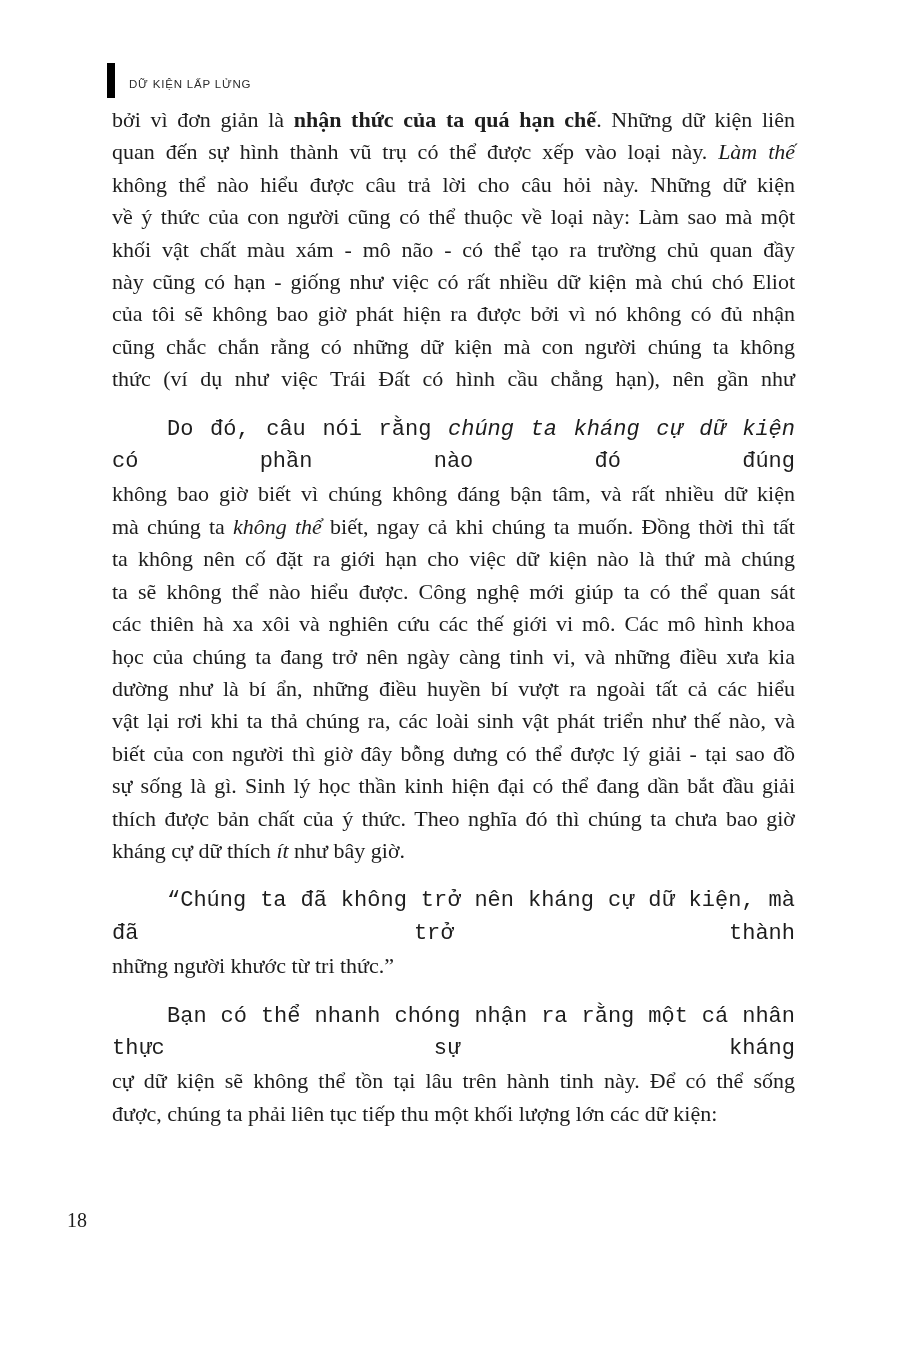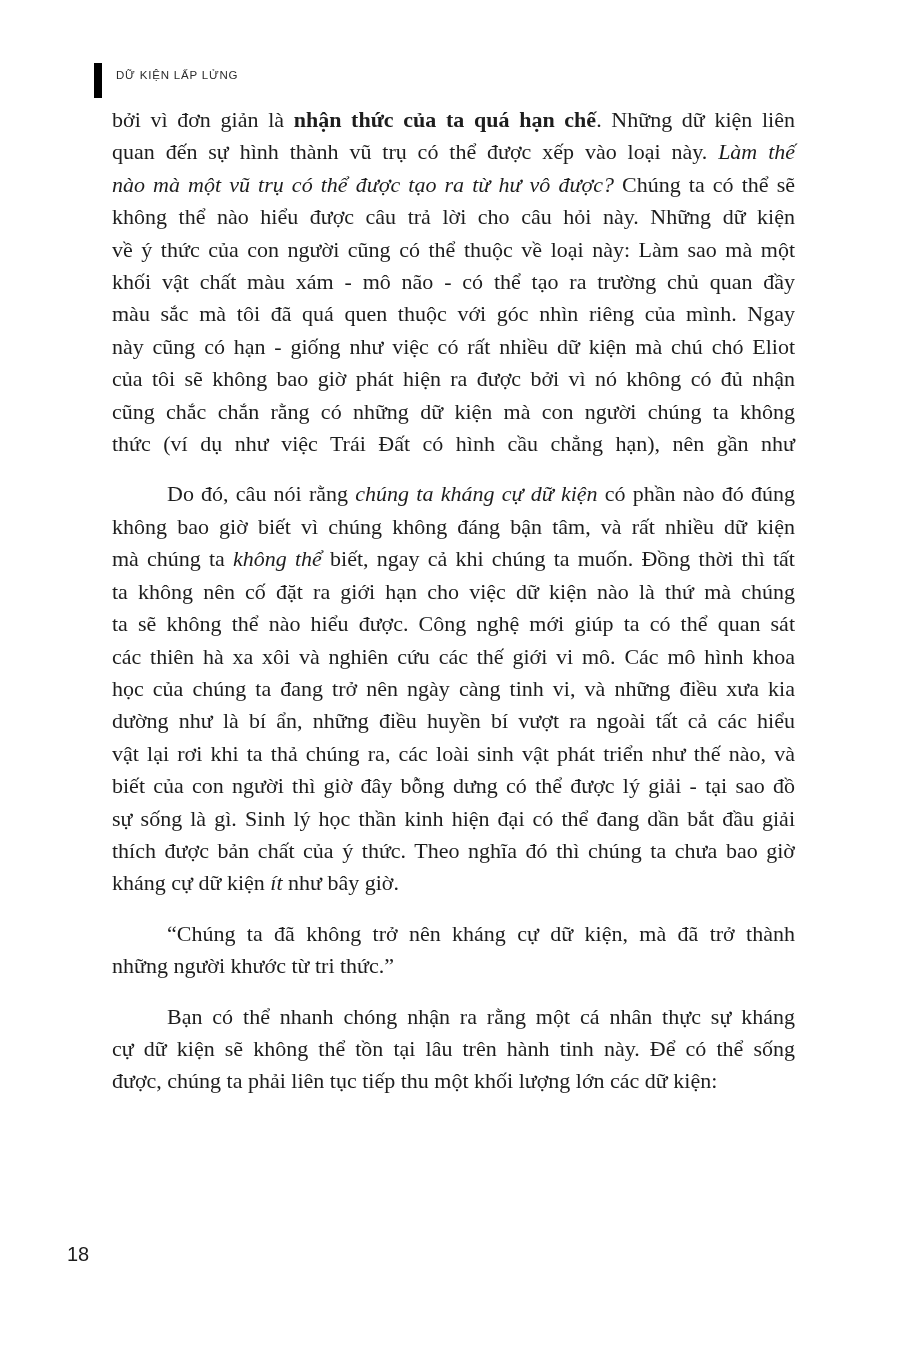--- a/index.html
+++ b/index.html
@@ -17,23 +17,24 @@
   }
   .page {
     position: relative;
     width: 907px;
     height: 1360px;
     background: var(--bg);
     overflow: hidden;
   }
   .running-head {
     position: absolute;
-    left: 94px;
+    left: 107px;
     top: 63px;
     display: flex;
+    align-items: center;
     gap: 14px;
   }
   .running-head .bar {
     width: 8px;
     height: 35px;
     background: var(--bar);
   }
   .running-head .title {
     font-family: "Liberation Sans", sans-serif;
     font-size: 11.5px;
@@ -49,71 +50,69 @@
   }
   .paragraph { margin-bottom: 18px; }
   .line {
     font-size: 22px;
     line-height: 32.4px;
     text-align: justify;
     text-align-last: justify;
     text-justify: inter-word;
   }
   .line.last { text-align-last: left; }
-  .line.indent { text-indent: 55px; }
+  .line.indent { text-indent: 55px; font-family: Liberation Mono, monospace; }
   .line span.n { font-style: normal; font-weight: normal; }
   .line span.b { font-weight: bold; }
   .line span.i { font-style: italic; }
   .page-number {
     position: absolute;
     left: 67px;
-    top: 1243px;
-    font-family: Liberation Sans, sans-serif;
+    top: 1209px;
+    font-family: Liberation Serif, serif;
     font-size: 20px;
     color: var(--text);
   }
 </style>
 </head>
 <body>
 
 <div class="page">
 
   <div class="running-head">
     <div class="bar"></div>
     <div class="title">DỮ KIỆN LẤP LỬNG</div>
   </div>
 
   <div class="body-text">
       <div class="paragraph">
         <div class="line"><span class="n">bởi vì đơn giản là </span><span class="b">nhận thức của ta quá hạn chế</span><span class="n">. Những dữ kiện liên</span></div>
         <div class="line"><span class="n">quan đến sự hình thành vũ trụ có thể được xếp vào loại này. </span><span class="i">Làm thế</span></div>
-        <div class="line"><span class="i">nào mà một vũ trụ có thể được tạo ra từ hư vô được?</span><span class="n"> Chúng ta có thể sẽ</span></div>
         <div class="line"><span class="n">không thể nào hiểu được câu trả lời cho câu hỏi này. Những dữ kiện</span></div>
         <div class="line"><span class="n">về ý thức của con người cũng có thể thuộc về loại này: Làm sao mà một</span></div>
         <div class="line"><span class="n">khối vật chất màu xám - mô não - có thể tạo ra trường chủ quan đầy</span></div>
-        <div class="line"><span class="n">màu sắc mà tôi đã quá quen thuộc với góc nhìn riêng của mình. Ngay</span></div>
         <div class="line"><span class="n">này cũng có hạn - giống như việc có rất nhiều dữ kiện mà chú chó Eliot</span></div>
         <div class="line"><span class="n">của tôi sẽ không bao giờ phát hiện ra được bởi vì nó không có đủ nhận</span></div>
         <div class="line"><span class="n">cũng chắc chắn rằng có những dữ kiện mà con người chúng ta không</span></div>
         <div class="line"><span class="n">thức (ví dụ như việc Trái Đất có hình cầu chẳng hạn), nên gần như</span></div>
       </div>
       <div class="paragraph">
         <div class="line indent"><span class="n">Do đó, câu nói rằng </span><span class="i">chúng ta kháng cự dữ kiện</span><span class="n"> có phần nào đó đúng</span></div>
         <div class="line"><span class="n">không bao giờ biết vì chúng không đáng bận tâm, và rất nhiều dữ kiện</span></div>
         <div class="line"><span class="n">mà chúng ta </span><span class="i">không thể</span><span class="n"> biết, ngay cả khi chúng ta muốn. Đồng thời thì tất</span></div>
         <div class="line"><span class="n">ta không nên cố đặt ra giới hạn cho việc dữ kiện nào là thứ mà chúng</span></div>
         <div class="line"><span class="n">ta sẽ không thể nào hiểu được. Công nghệ mới giúp ta có thể quan sát</span></div>
         <div class="line"><span class="n">các thiên hà xa xôi và nghiên cứu các thế giới vi mô. Các mô hình khoa</span></div>
         <div class="line"><span class="n">học của chúng ta đang trở nên ngày càng tinh vi, và những điều xưa kia</span></div>
         <div class="line"><span class="n">dường như là bí ẩn, những điều huyền bí vượt ra ngoài tất cả các hiểu</span></div>
         <div class="line"><span class="n">vật lại rơi khi ta thả chúng ra, các loài sinh vật phát triển như thế nào, và</span></div>
         <div class="line"><span class="n">biết của con người thì giờ đây bỗng dưng có thể được lý giải - tại sao đồ</span></div>
         <div class="line"><span class="n">sự sống là gì. Sinh lý học thần kinh hiện đại có thể đang dần bắt đầu giải</span></div>
         <div class="line"><span class="n">thích được bản chất của ý thức. Theo nghĩa đó thì chúng ta chưa bao giờ</span></div>
-        <div class="line last"><span class="n">kháng cự dữ kiện </span><span class="i">ít</span><span class="n"> như bây giờ.</span></div>
+        <div class="line last"><span class="n">kháng cự dữ thích </span><span class="i">ít</span><span class="n"> như bây giờ.</span></div>
       </div>
       <div class="paragraph">
         <div class="line indent"><span class="n">“Chúng ta đã không trở nên kháng cự dữ kiện, mà đã trở thành</span></div>
         <div class="line last"><span class="n">những người khước từ tri thức.”</span></div>
       </div>
       <div class="paragraph">
         <div class="line indent"><span class="n">Bạn có thể nhanh chóng nhận ra rằng một cá nhân thực sự kháng</span></div>
         <div class="line"><span class="n">cự dữ kiện sẽ không thể tồn tại lâu trên hành tinh này. Để có thể sống</span></div>
         <div class="line last"><span class="n">được, chúng ta phải liên tục tiếp thu một khối lượng lớn các dữ kiện:</span></div>
       </div>

